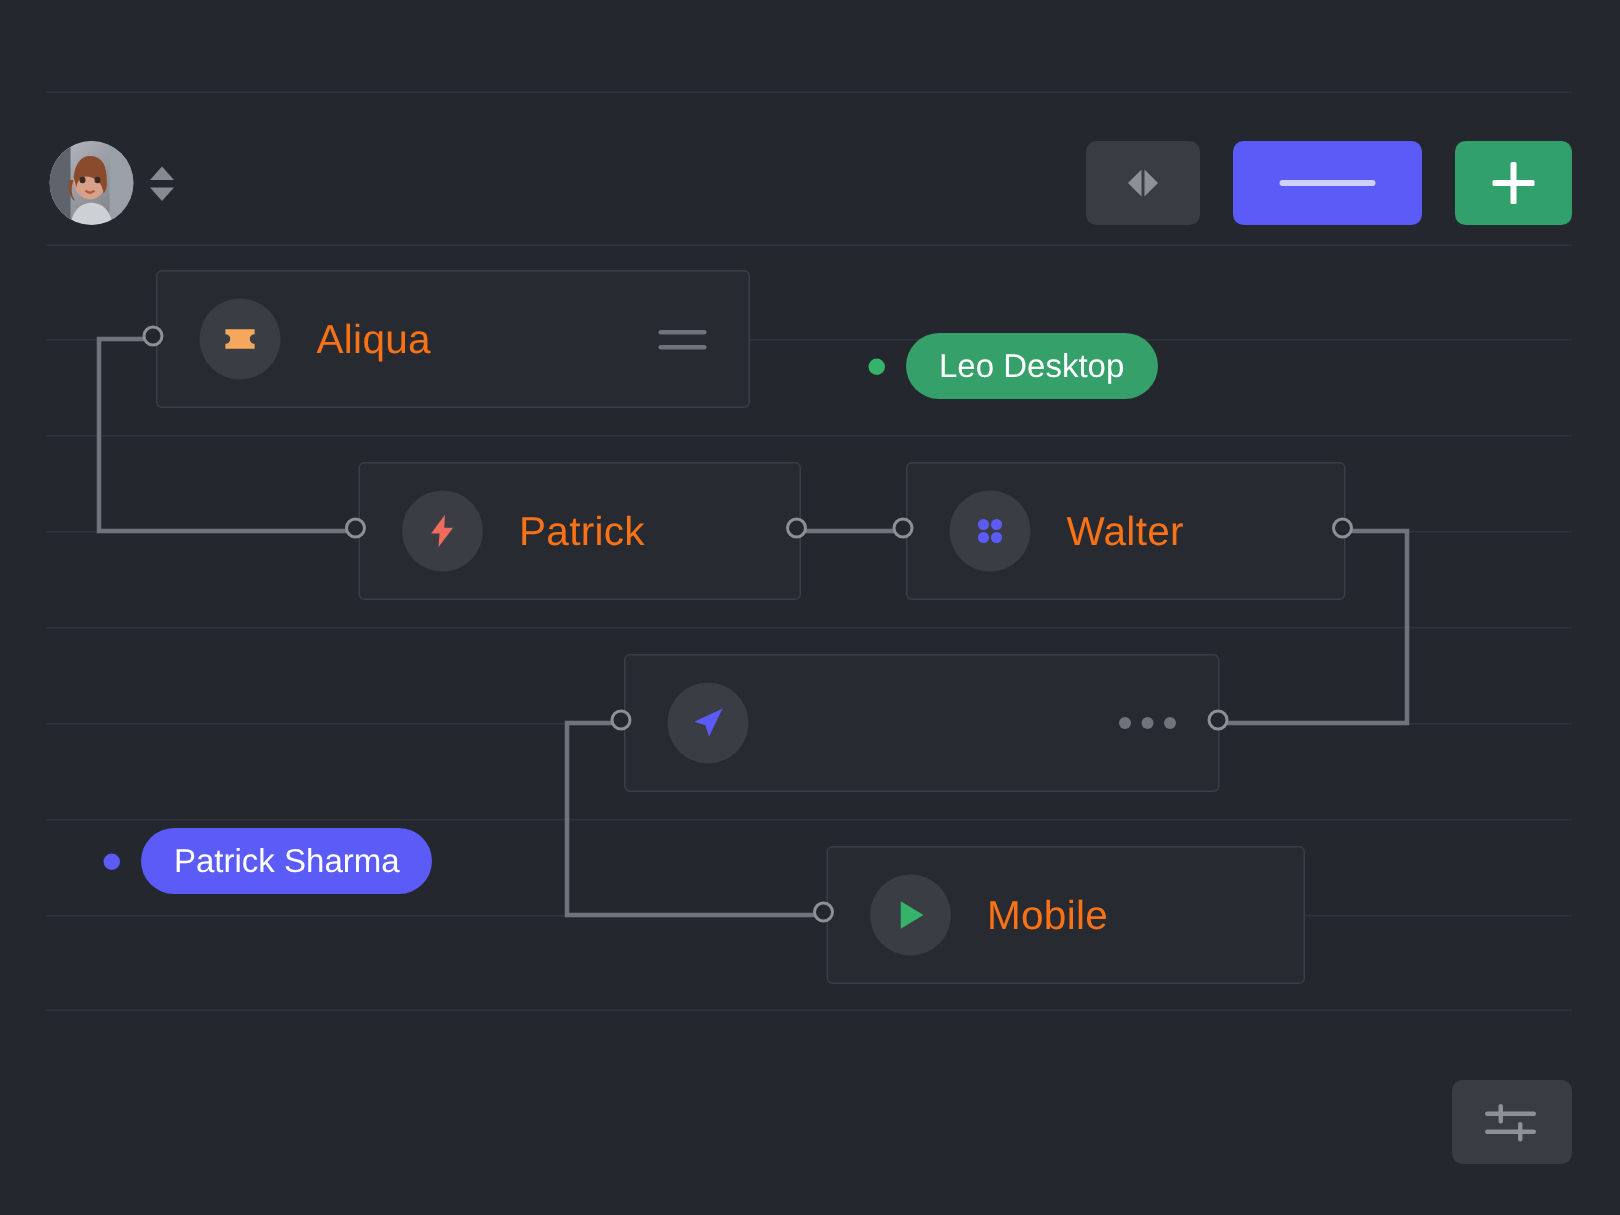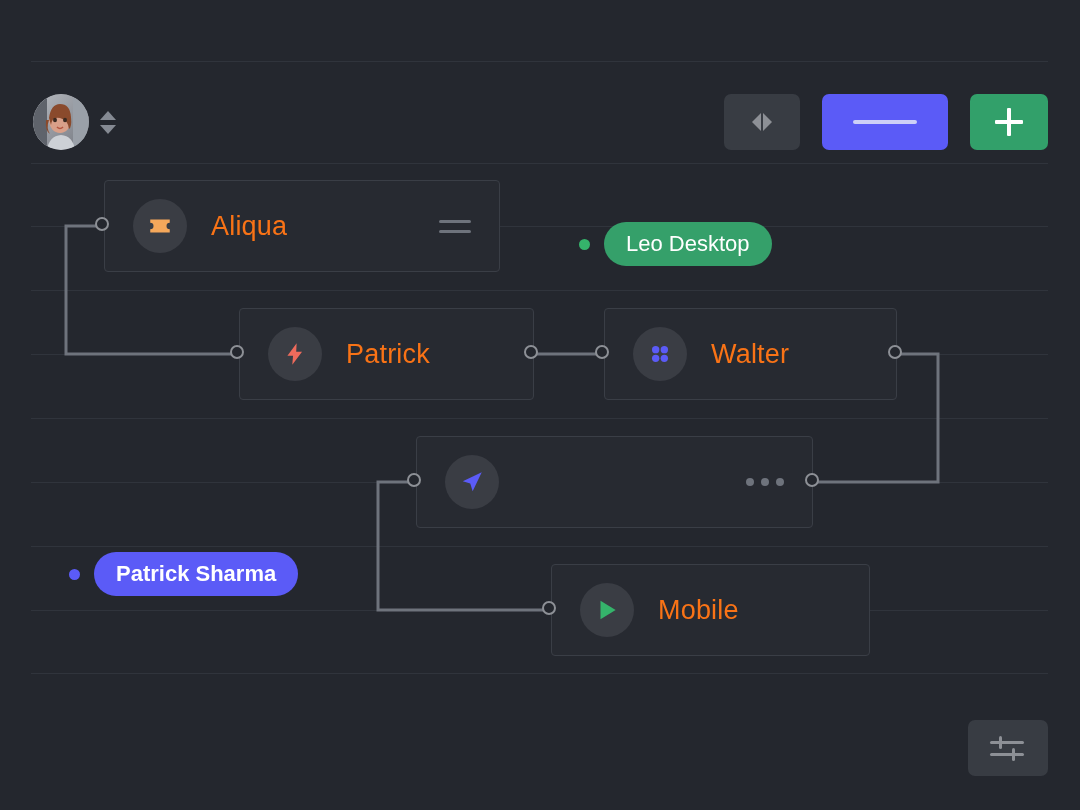--- a/index.html
+++ b/index.html
@@ -274,21 +274,21 @@
           </svg>
         </div>
         <div class="node-label">Mobile</div>
       </div>
     </div>
 
   <div id="pill-layer">
       <div class="pill-dot" style="left: 579px; top: 239px; background: rgb(53, 179, 107);"></div>
       <div class="pill" style="left: 604px; top: 222px; background: rgb(53, 160, 106);">Leo Desktop</div>
       <div class="pill-dot" style="left: 69px; top: 569px; background: rgb(91, 91, 247);"></div>
-      <div class="pill" style="left: 94px; top: 552px; background: rgb(91, 91, 247); font-weight: bold;">Patrick Sharma</div>
+      <div class="pill" style="left: 94px; top: 552px; background: rgb(91, 91, 247);">Patrick Sharma</div>
     </div>
 
   <div id="port-layer">
       <div class="port" style="left: 95px; top: 217px;"></div>
       <div class="port" style="left: 230px; top: 345px;"></div>
       <div class="port" style="left: 524px; top: 345px;"></div>
       <div class="port" style="left: 595px; top: 345px;"></div>
       <div class="port" style="left: 888px; top: 345px;"></div>
       <div class="port" style="left: 407px; top: 473px;"></div>
       <div class="port" style="left: 805px; top: 473px;"></div>

